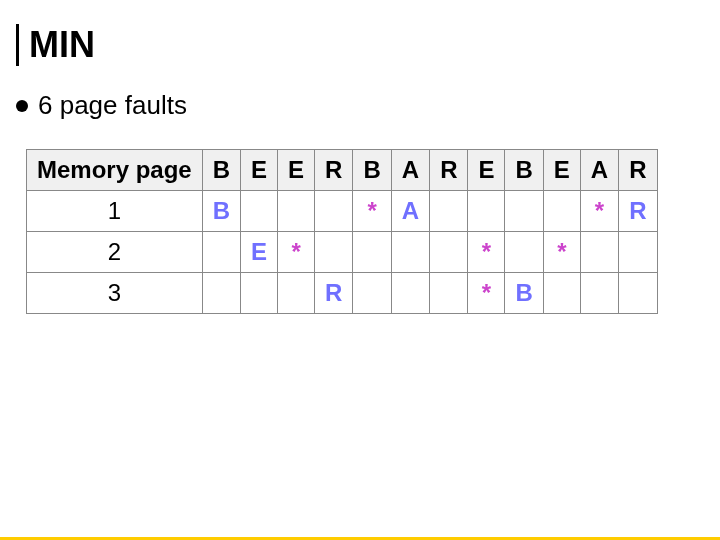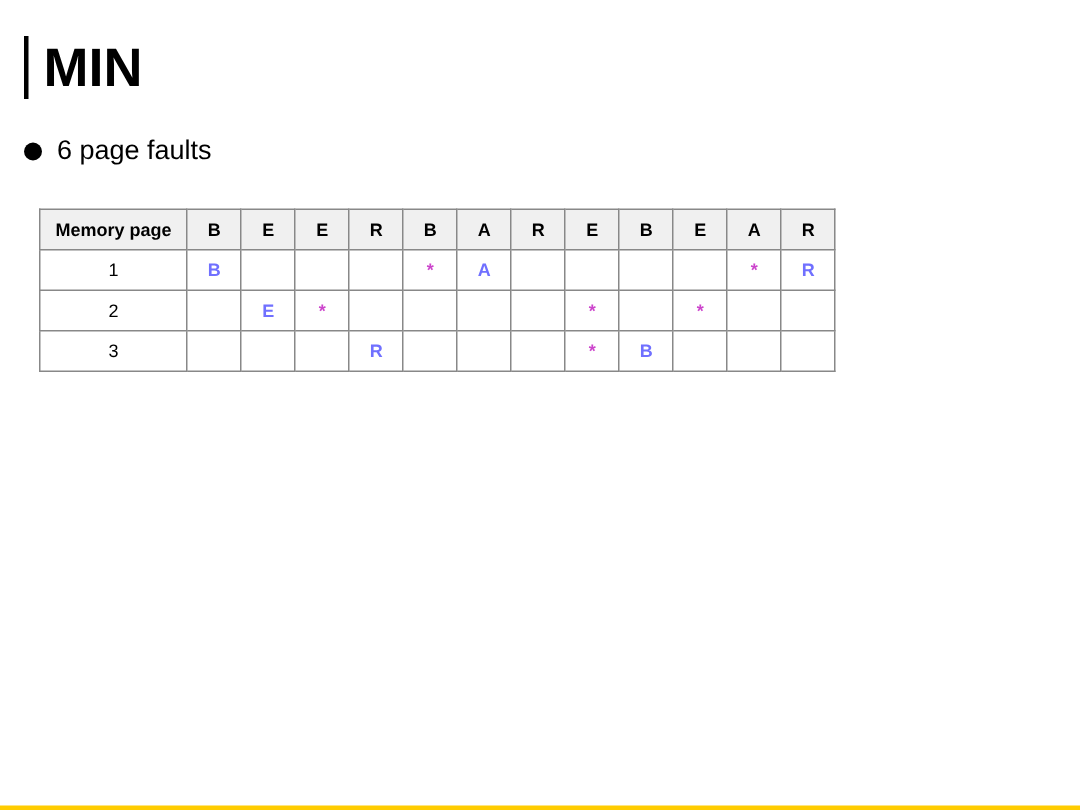--- a/index.html
+++ b/index.html
@@ -28,21 +28,21 @@
     .title {
       font-size: 36px;
       font-weight: bold;
       color: #000000;
       margin-bottom: 24px;
       padding-left: 10px;
       border-left: 3px solid #000;
     }
 
     .subtitle {
-      font-size: 18px;
+      font-size: 26px;
       color: #000000;
       margin-bottom: 28px;
       display: flex;
       align-items: center;
       gap: 10px;
     }
 
     .bullet {
       display: inline-block;
       width: 12px;
@@ -51,21 +51,21 @@
       border-radius: 50%;
       flex-shrink: 0;
     }
 
     .table-wrapper {
       margin-left: 10px;
     }
 
     table {
       border-collapse: collapse;
-      font-size: 12px;
+      font-size: 24px;
     }
 
     th, td {
       border: 1px solid #888;
       text-align: center;
       padding: 6px 10px;
       min-width: 36px;
     }
 
     thead th {

